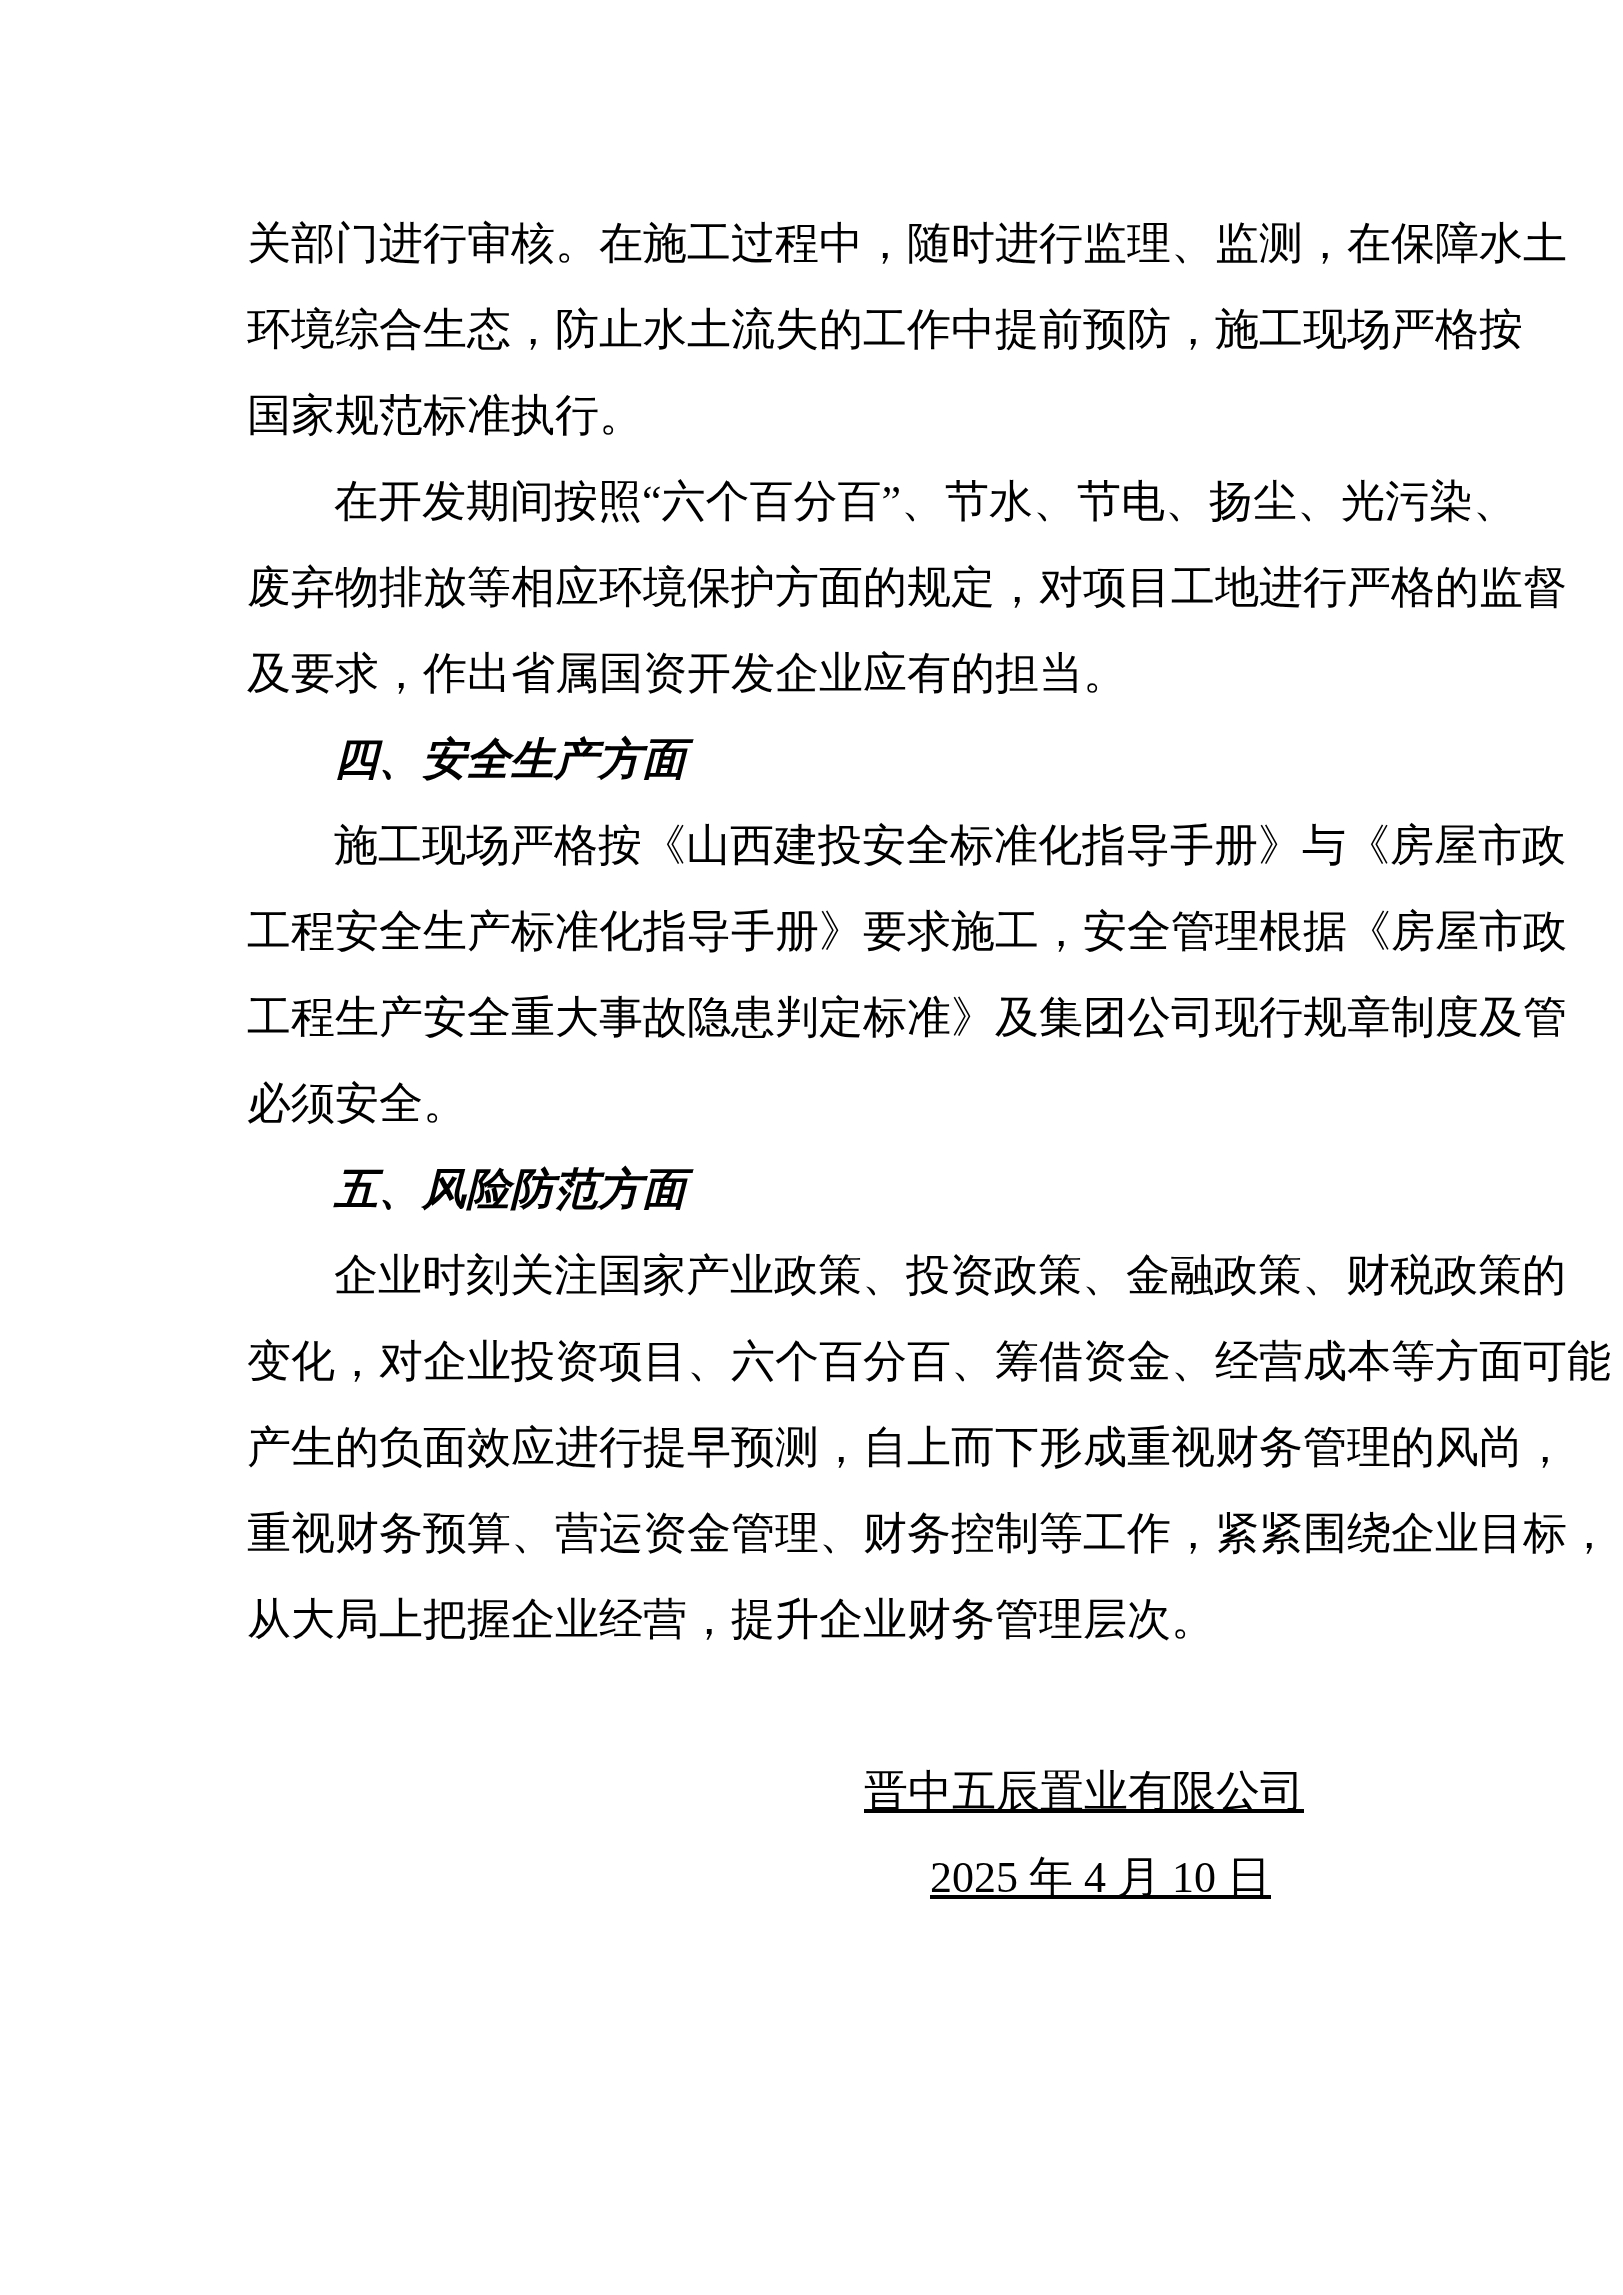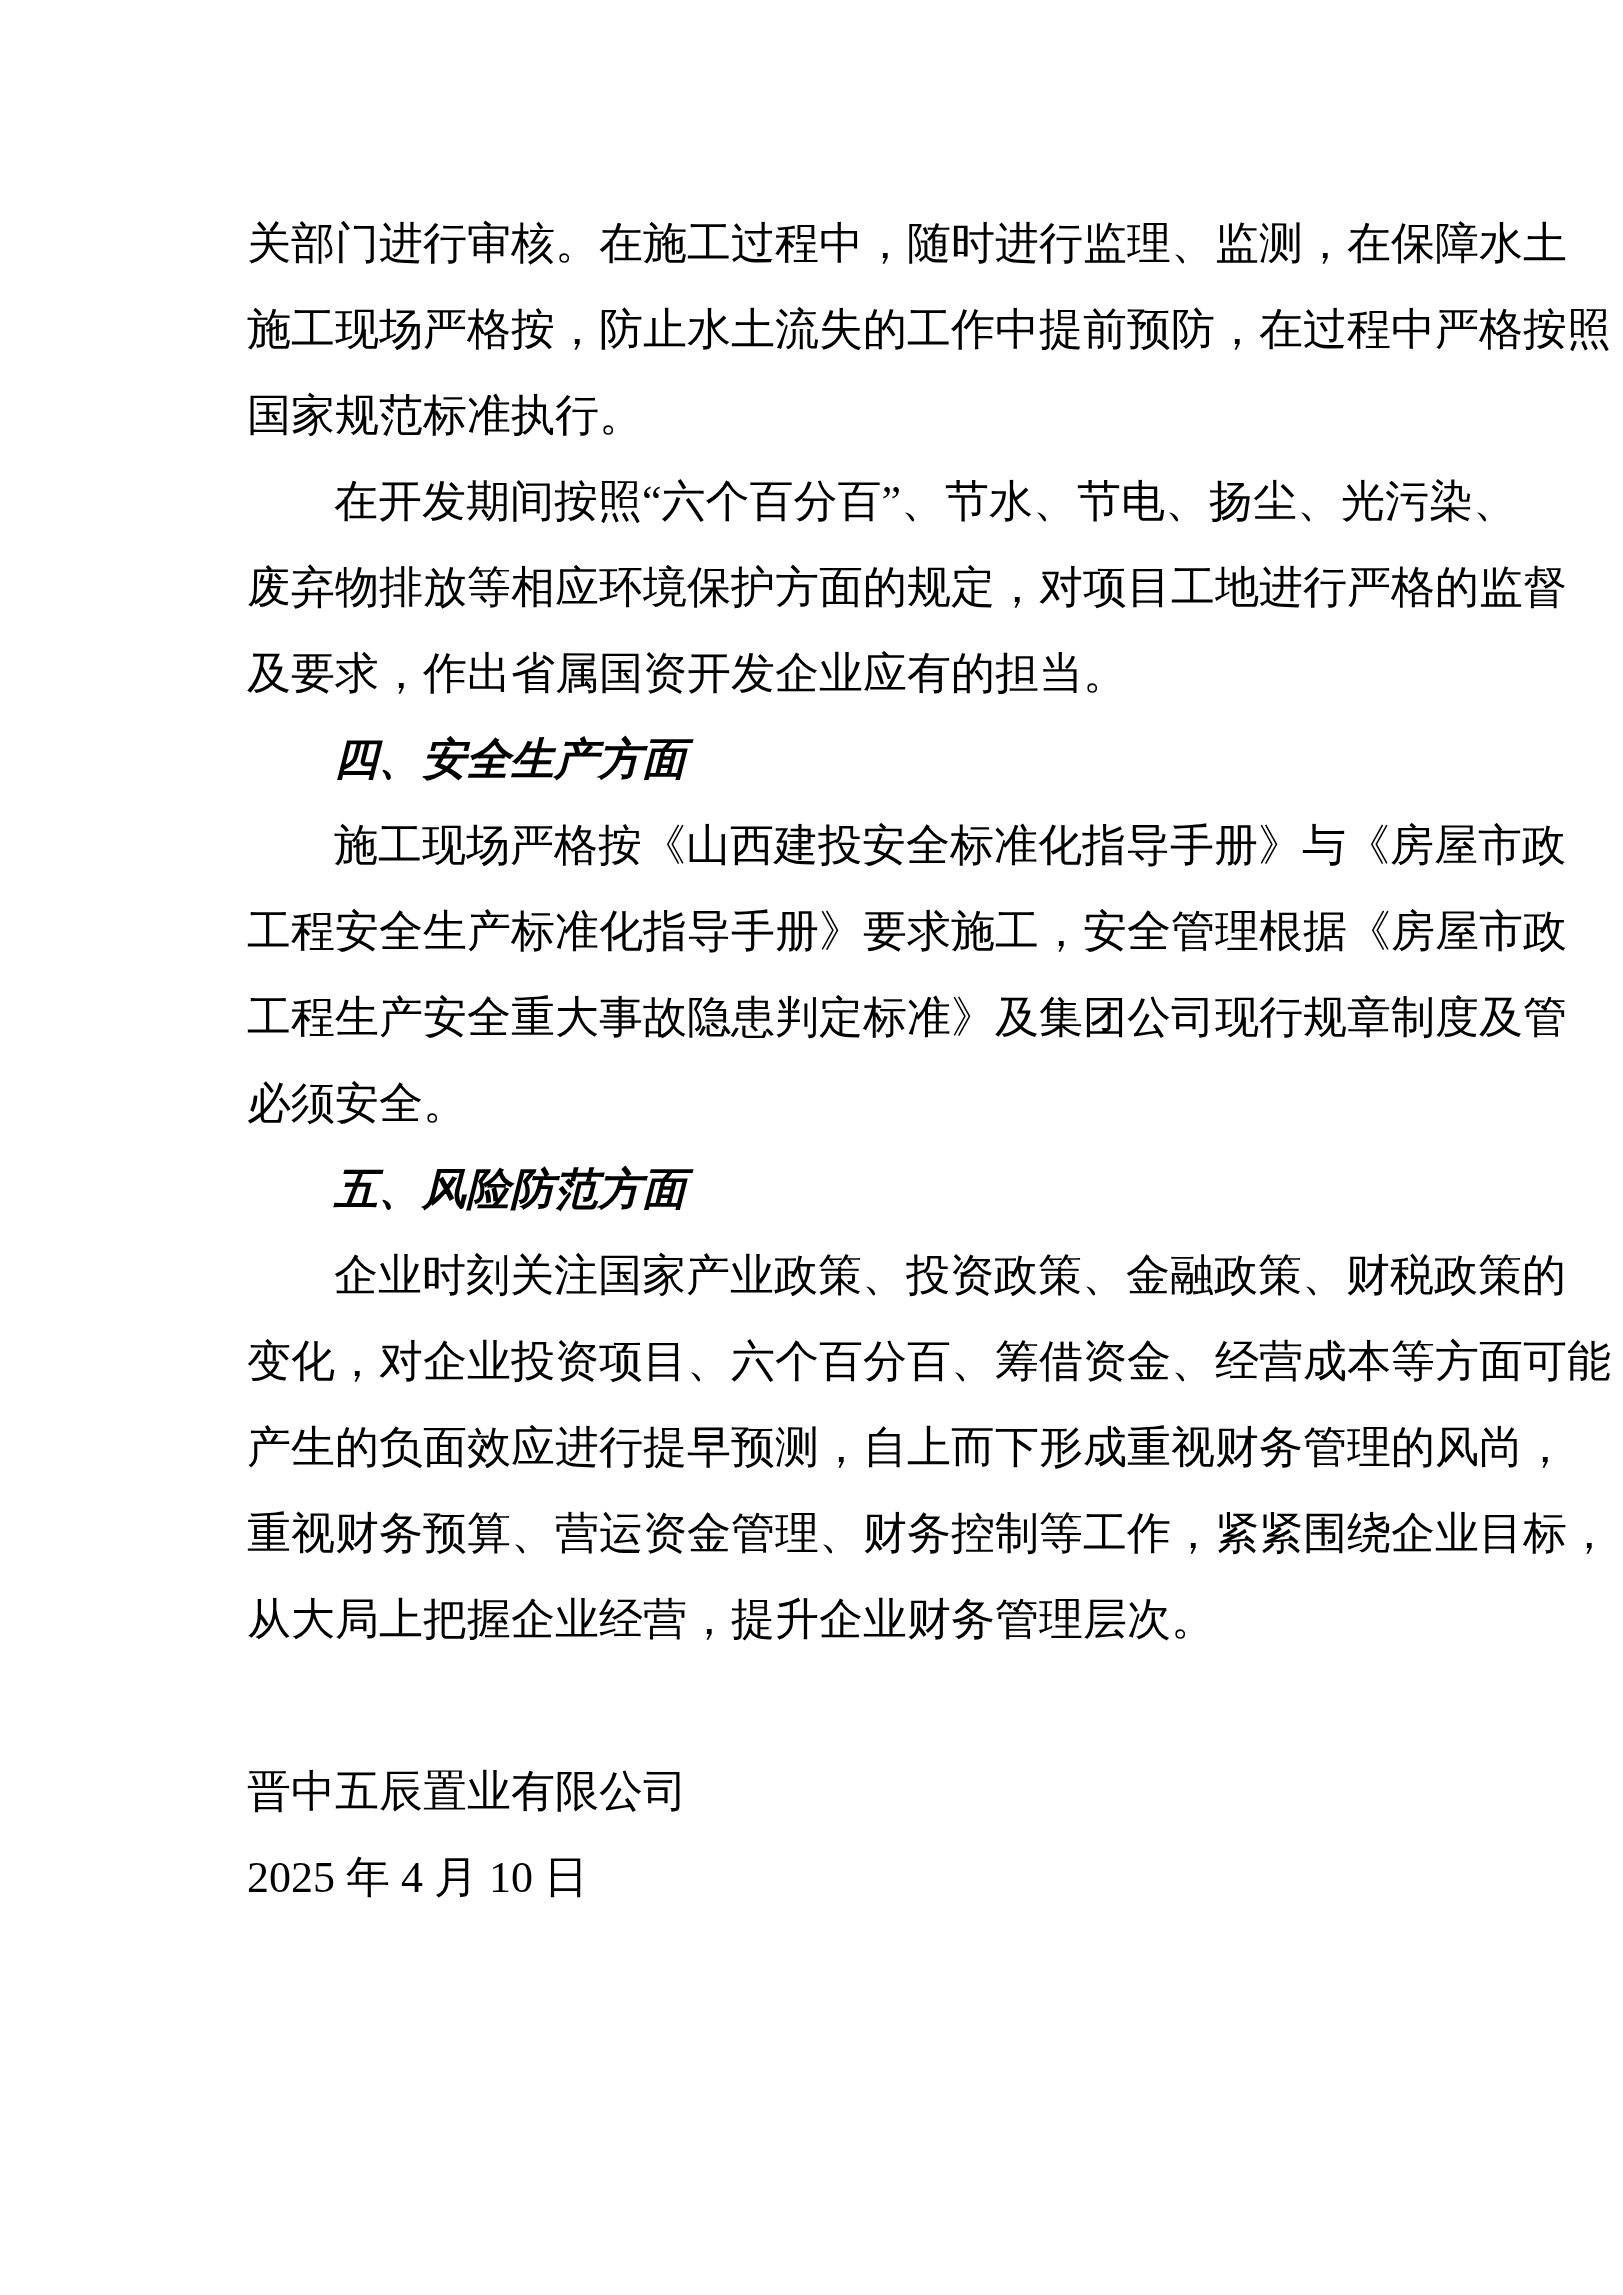--- a/index.html
+++ b/index.html
@@ -34,38 +34,39 @@
   }
   .line.heading {
     font-weight: bold;
     text-indent: 87px;
     font-style: italic;
   }
   .line.blank {
     
   }
   .signature .line {
-    text-align: left;
+    text-align: right;
+    text-decoration: underline;
   }
   .sig-company {
     padding-right: 86px;
   }
   .sig-date {
     padding-right: 119px;
   }
 </style>
 </head>
 <body>
 
 <div class="page">
   <div class="content">
 
     <div>
         <div class="line">关部门进行审核。在施工过程中，随时进行监理、监测，在保障水土</div>
-        <div class="line">施工现场严格按，防止水土流失的工作中提前预防，在过程中严格按照</div>
+        <div class="line">环境综合生态，防止水土流失的工作中提前预防，施工现场严格按</div>
         <div class="line">国家规范标准执行。</div>
         <div class="line indent">在开发期间按照“六个百分百”、节水、节电、扬尘、光污染、</div>
         <div class="line">废弃物排放等相应环境保护方面的规定，对项目工地进行严格的监督</div>
         <div class="line">及要求，作出省属国资开发企业应有的担当。</div>
         <div class="line heading">四、安全生产方面</div>
         <div class="line indent">施工现场严格按《山西建投安全标准化指导手册》与《房屋市政</div>
         <div class="line">工程安全生产标准化指导手册》要求施工，安全管理根据《房屋市政</div>
         <div class="line">工程生产安全重大事故隐患判定标准》及集团公司现行规章制度及管</div>
         <div class="line">必须安全。</div>
         <div class="line heading">五、风险防范方面</div>

